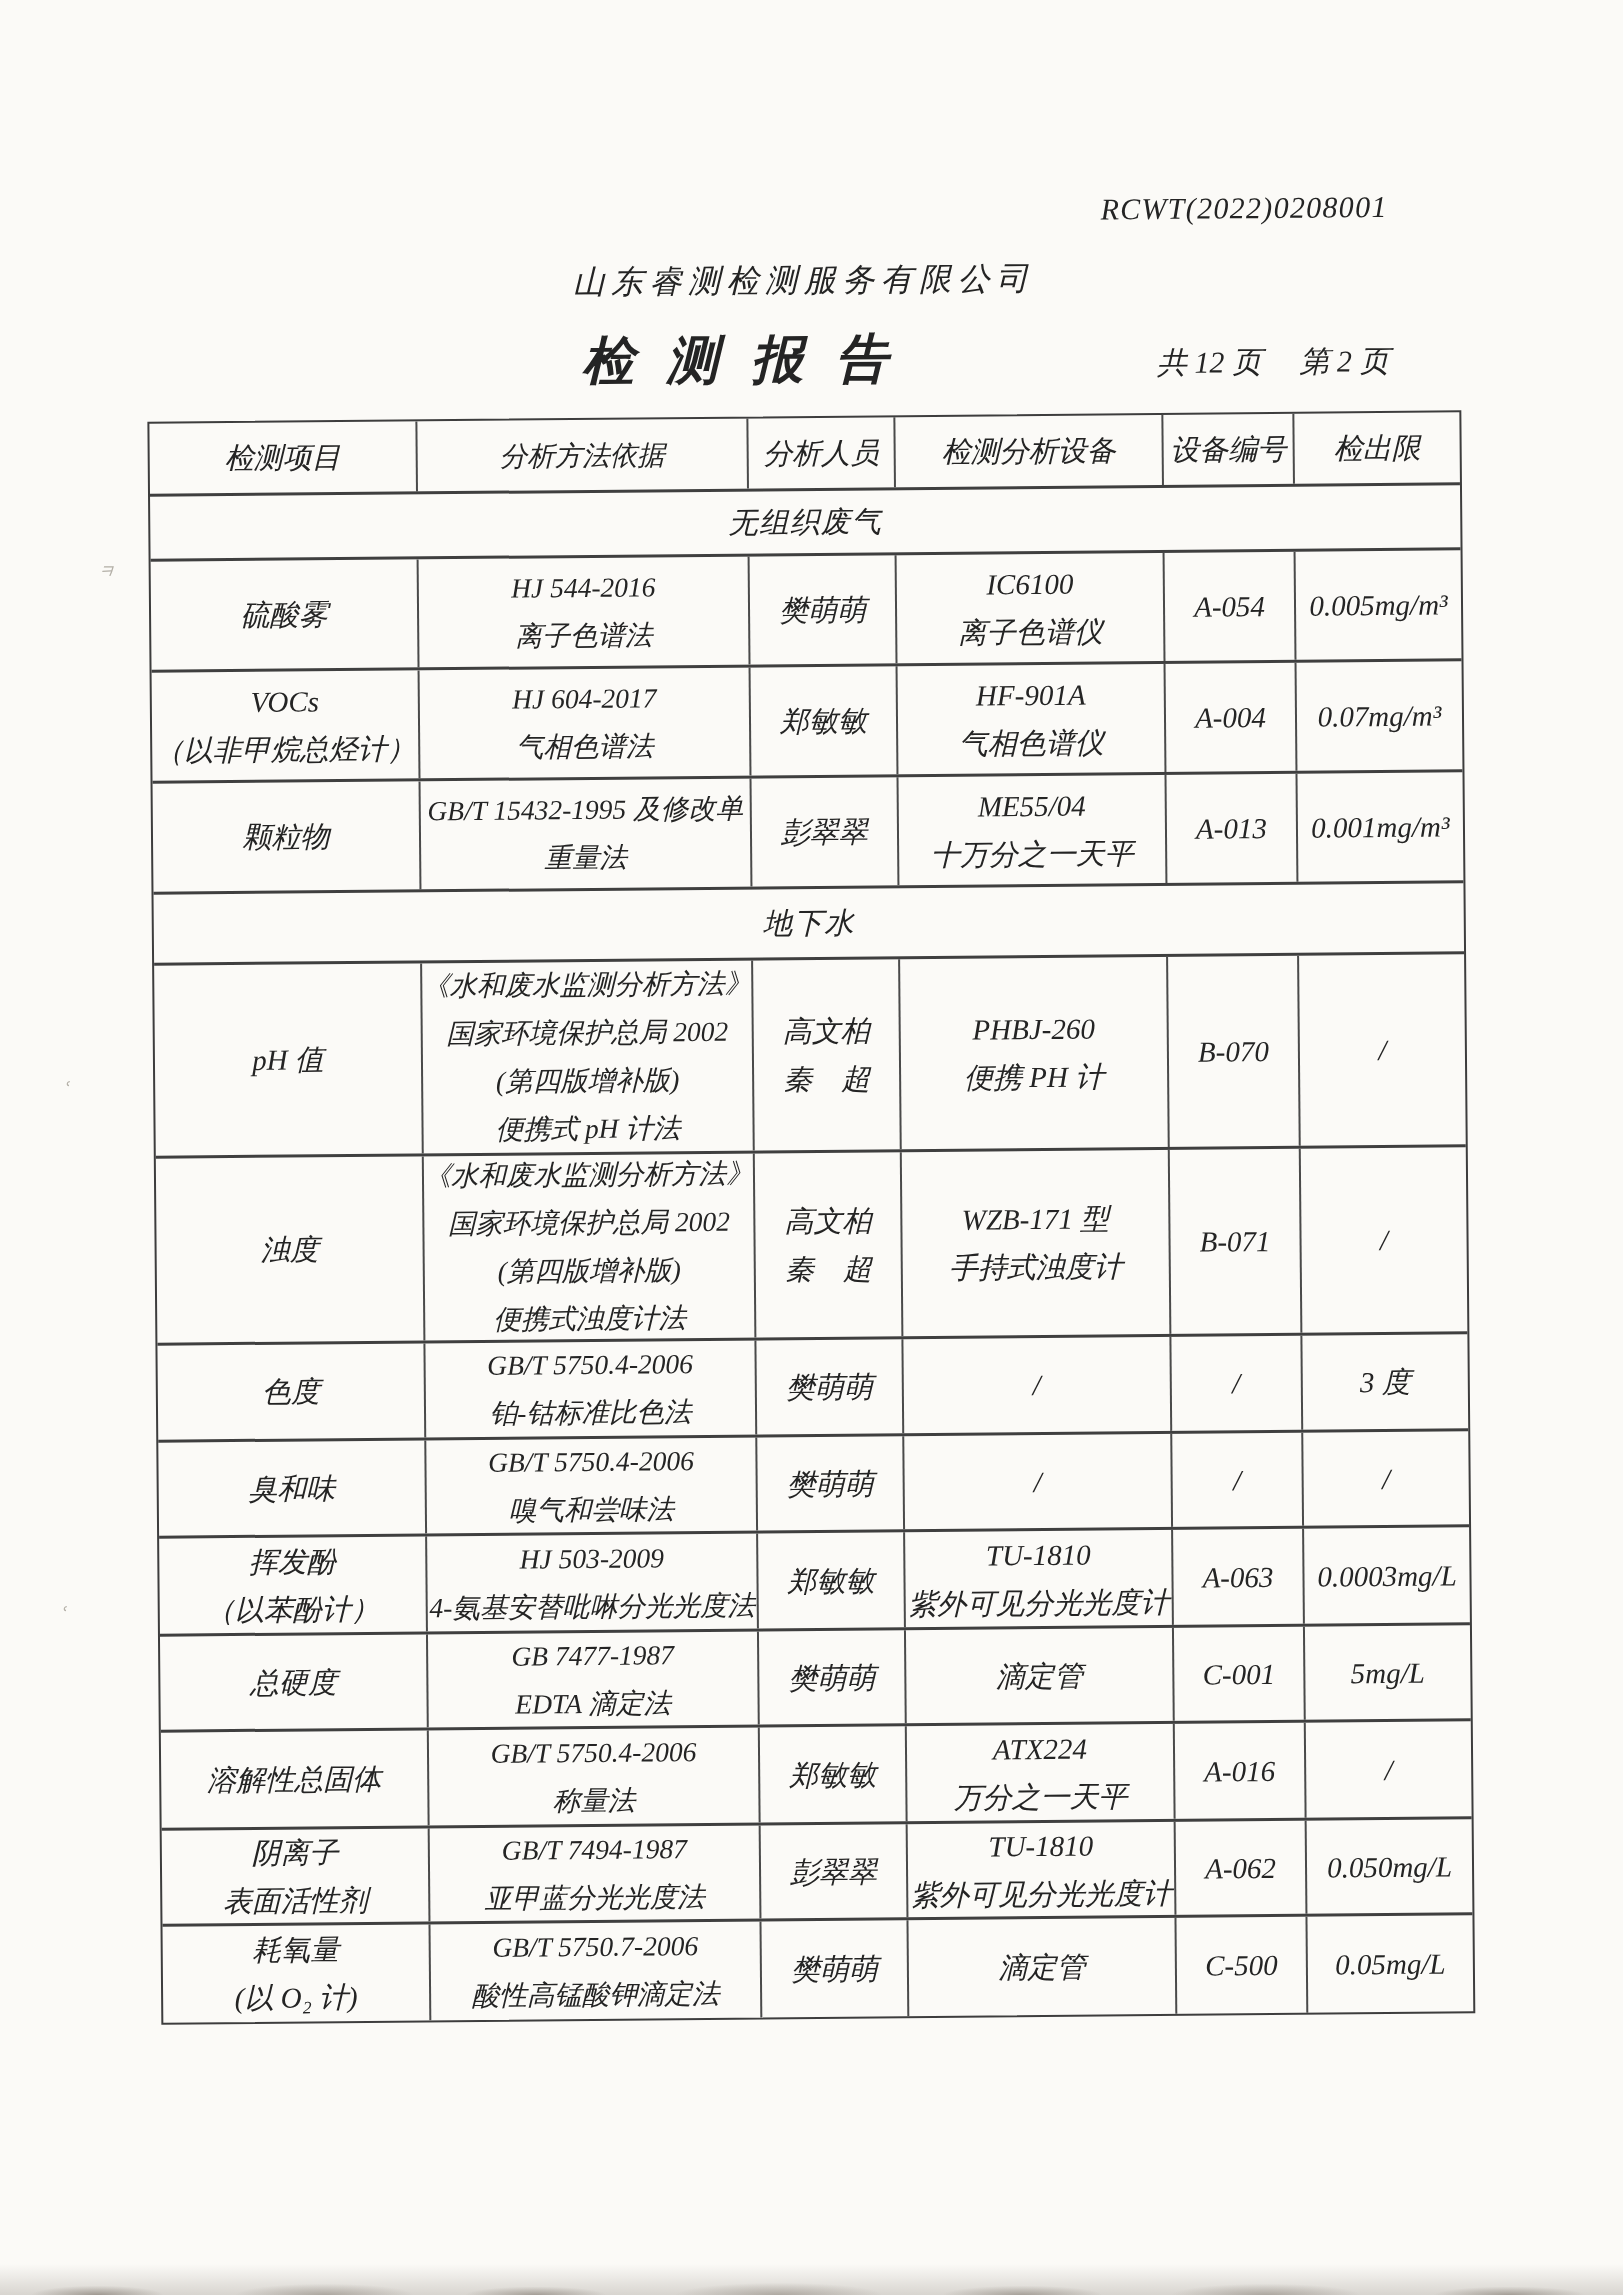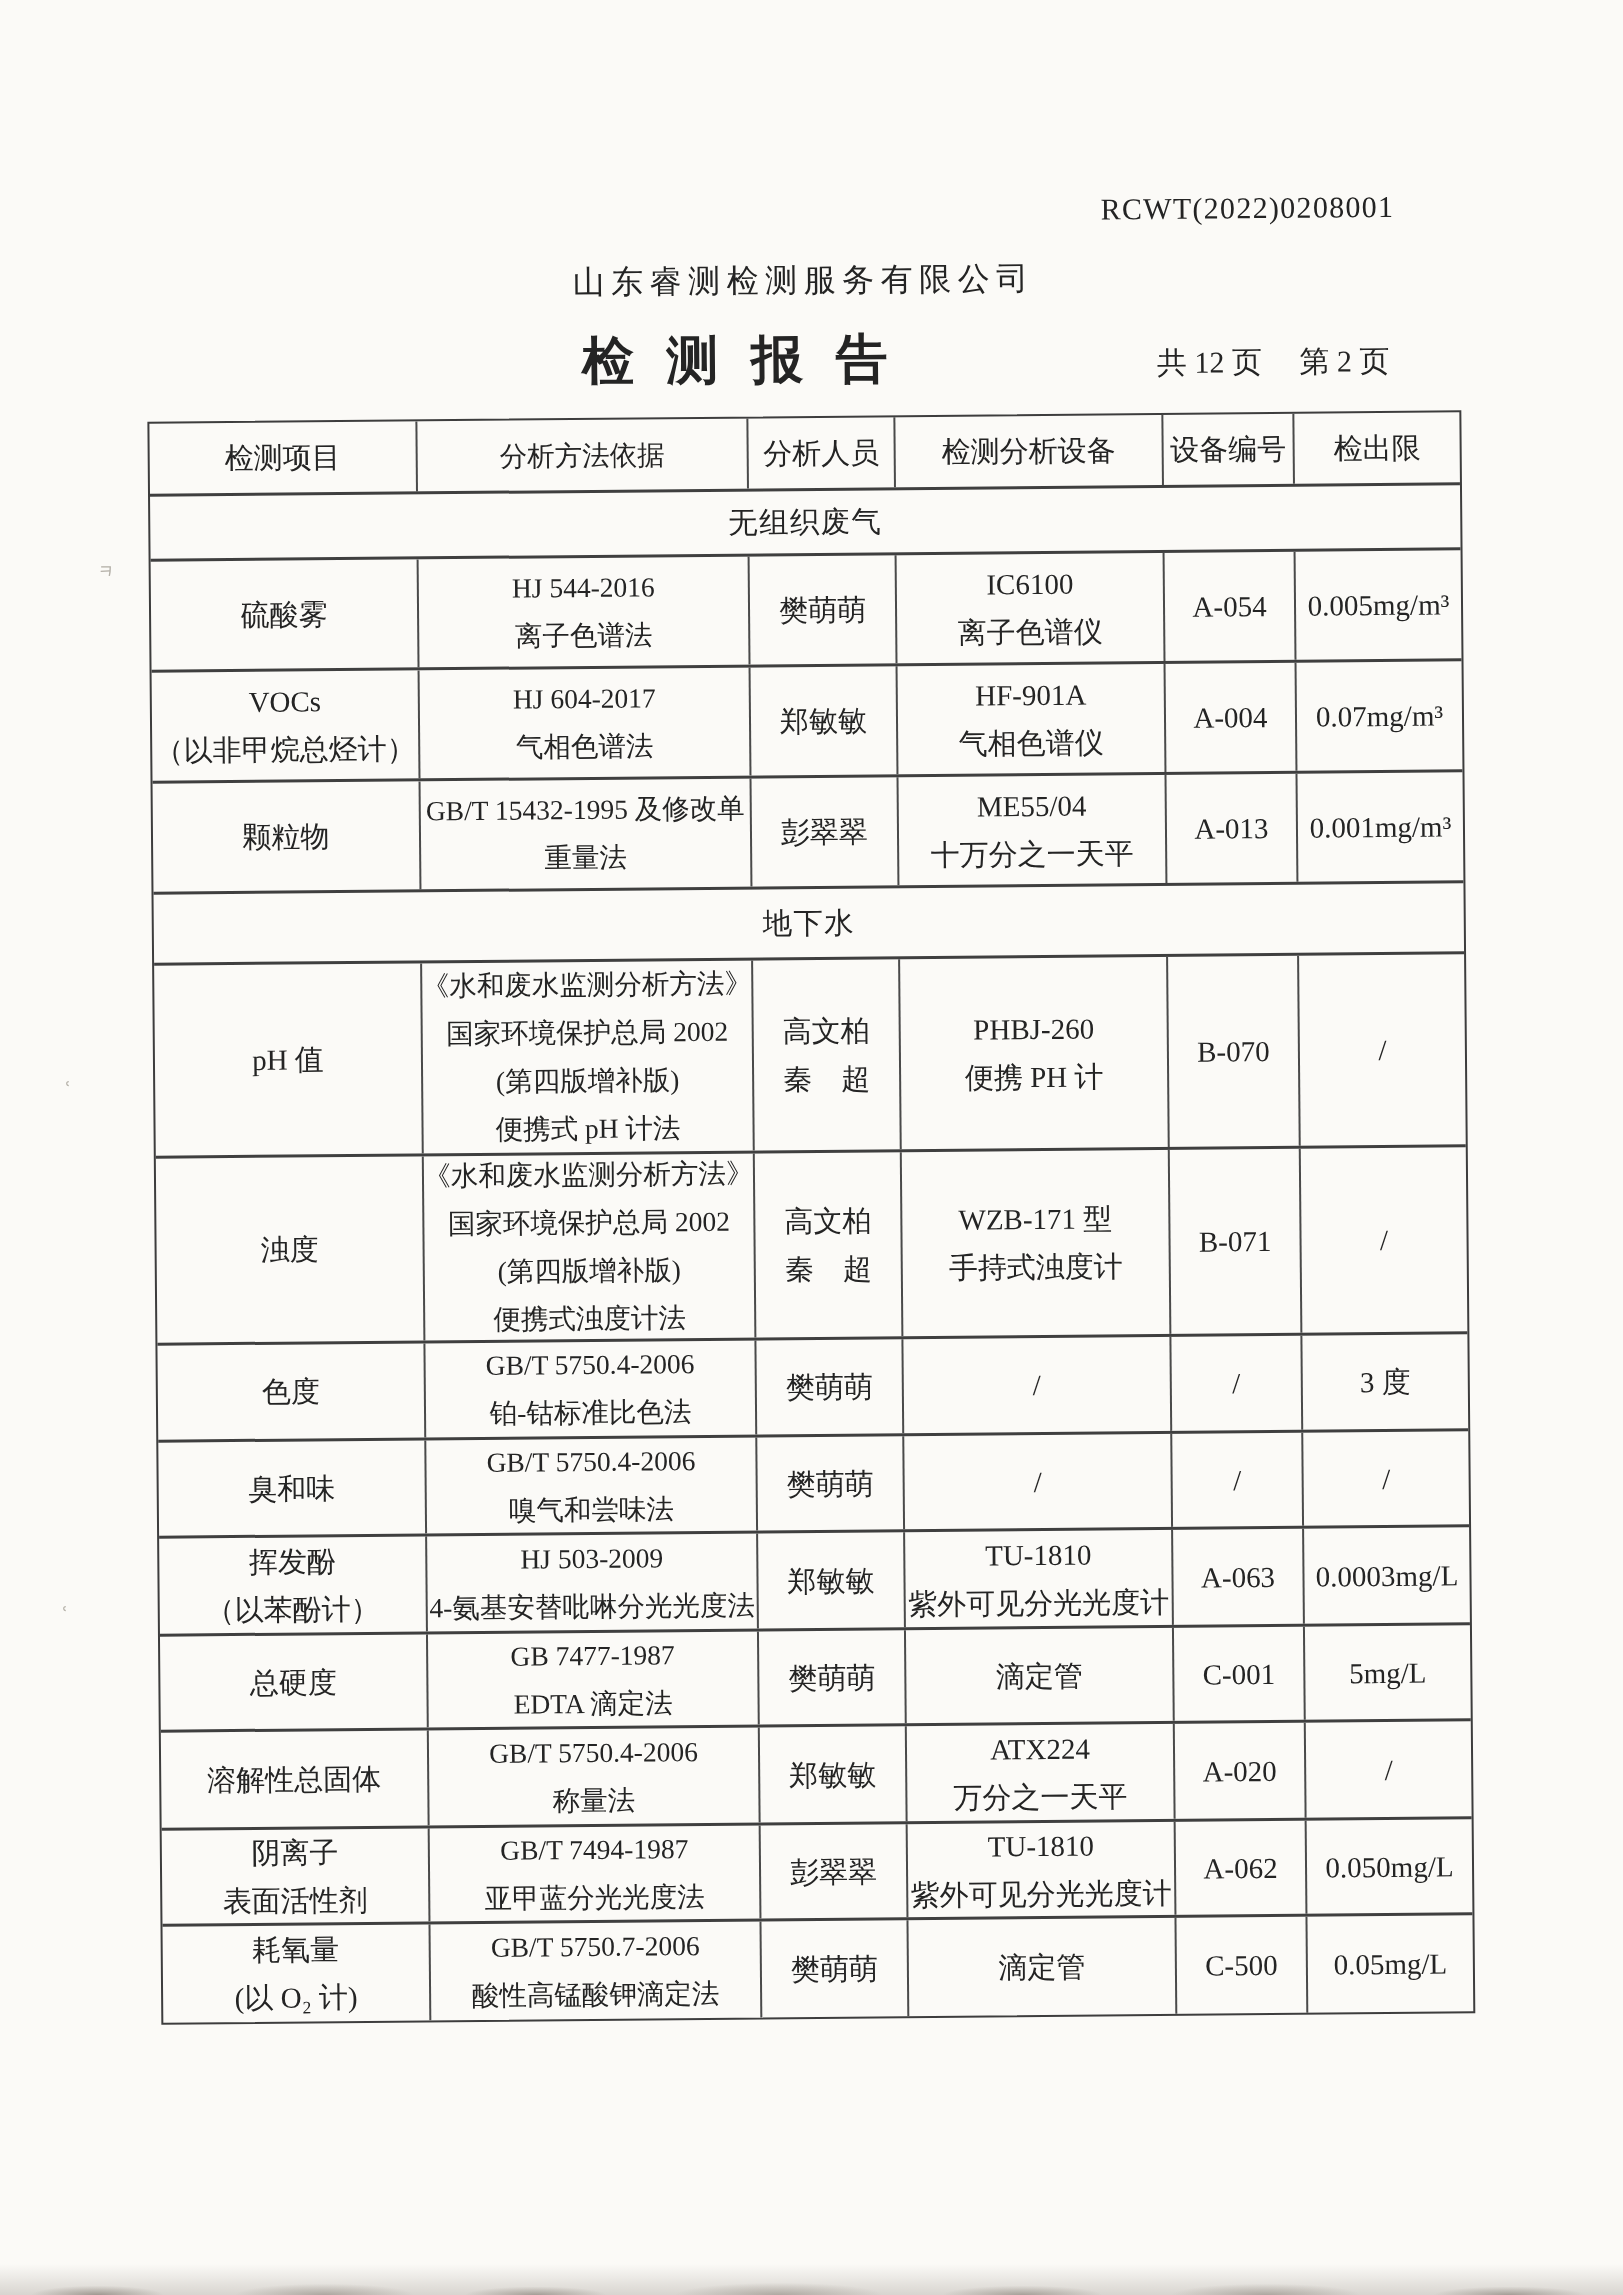--- a/index.html
+++ b/index.html
@@ -8,20 +8,21 @@
     background: #e8e6e2;
   }
   .page {
     position: relative;
     width: 1623px;
     height: 2295px;
     background: #fbfaf7;
     overflow: hidden;
     font-family: "Liberation Serif", "DejaVu Serif", serif;
     color: #242424;
+    font-style: italic;
   }
   
   .skew {
     position: absolute;
     inset: 0;
     transform: rotate(-0.5deg);
     transform-origin: 812px 1178px;
   }
   .report-code {
     position: absolute;
@@ -387,21 +388,21 @@
             <div class="line">称量法</div>
           </div>
           <div class="cell c-analyst">
             <div class="line">郑敏敏</div>
           </div>
           <div class="cell c-equip">
             <div class="line">ATX224</div>
             <div class="line">万分之一天平</div>
           </div>
           <div class="cell c-no">
-            <div class="line">A-020</div>
+            <div class="line">A-016</div>
           </div>
           <div class="cell c-limit">
             <div class="line">/</div>
           </div>
         </div>
         <div class="tr data" style="height: 96px;">
           <div class="cell c-item">
             <div class="line">阴离子</div>
             <div class="line">表面活性剂</div>
           </div>

